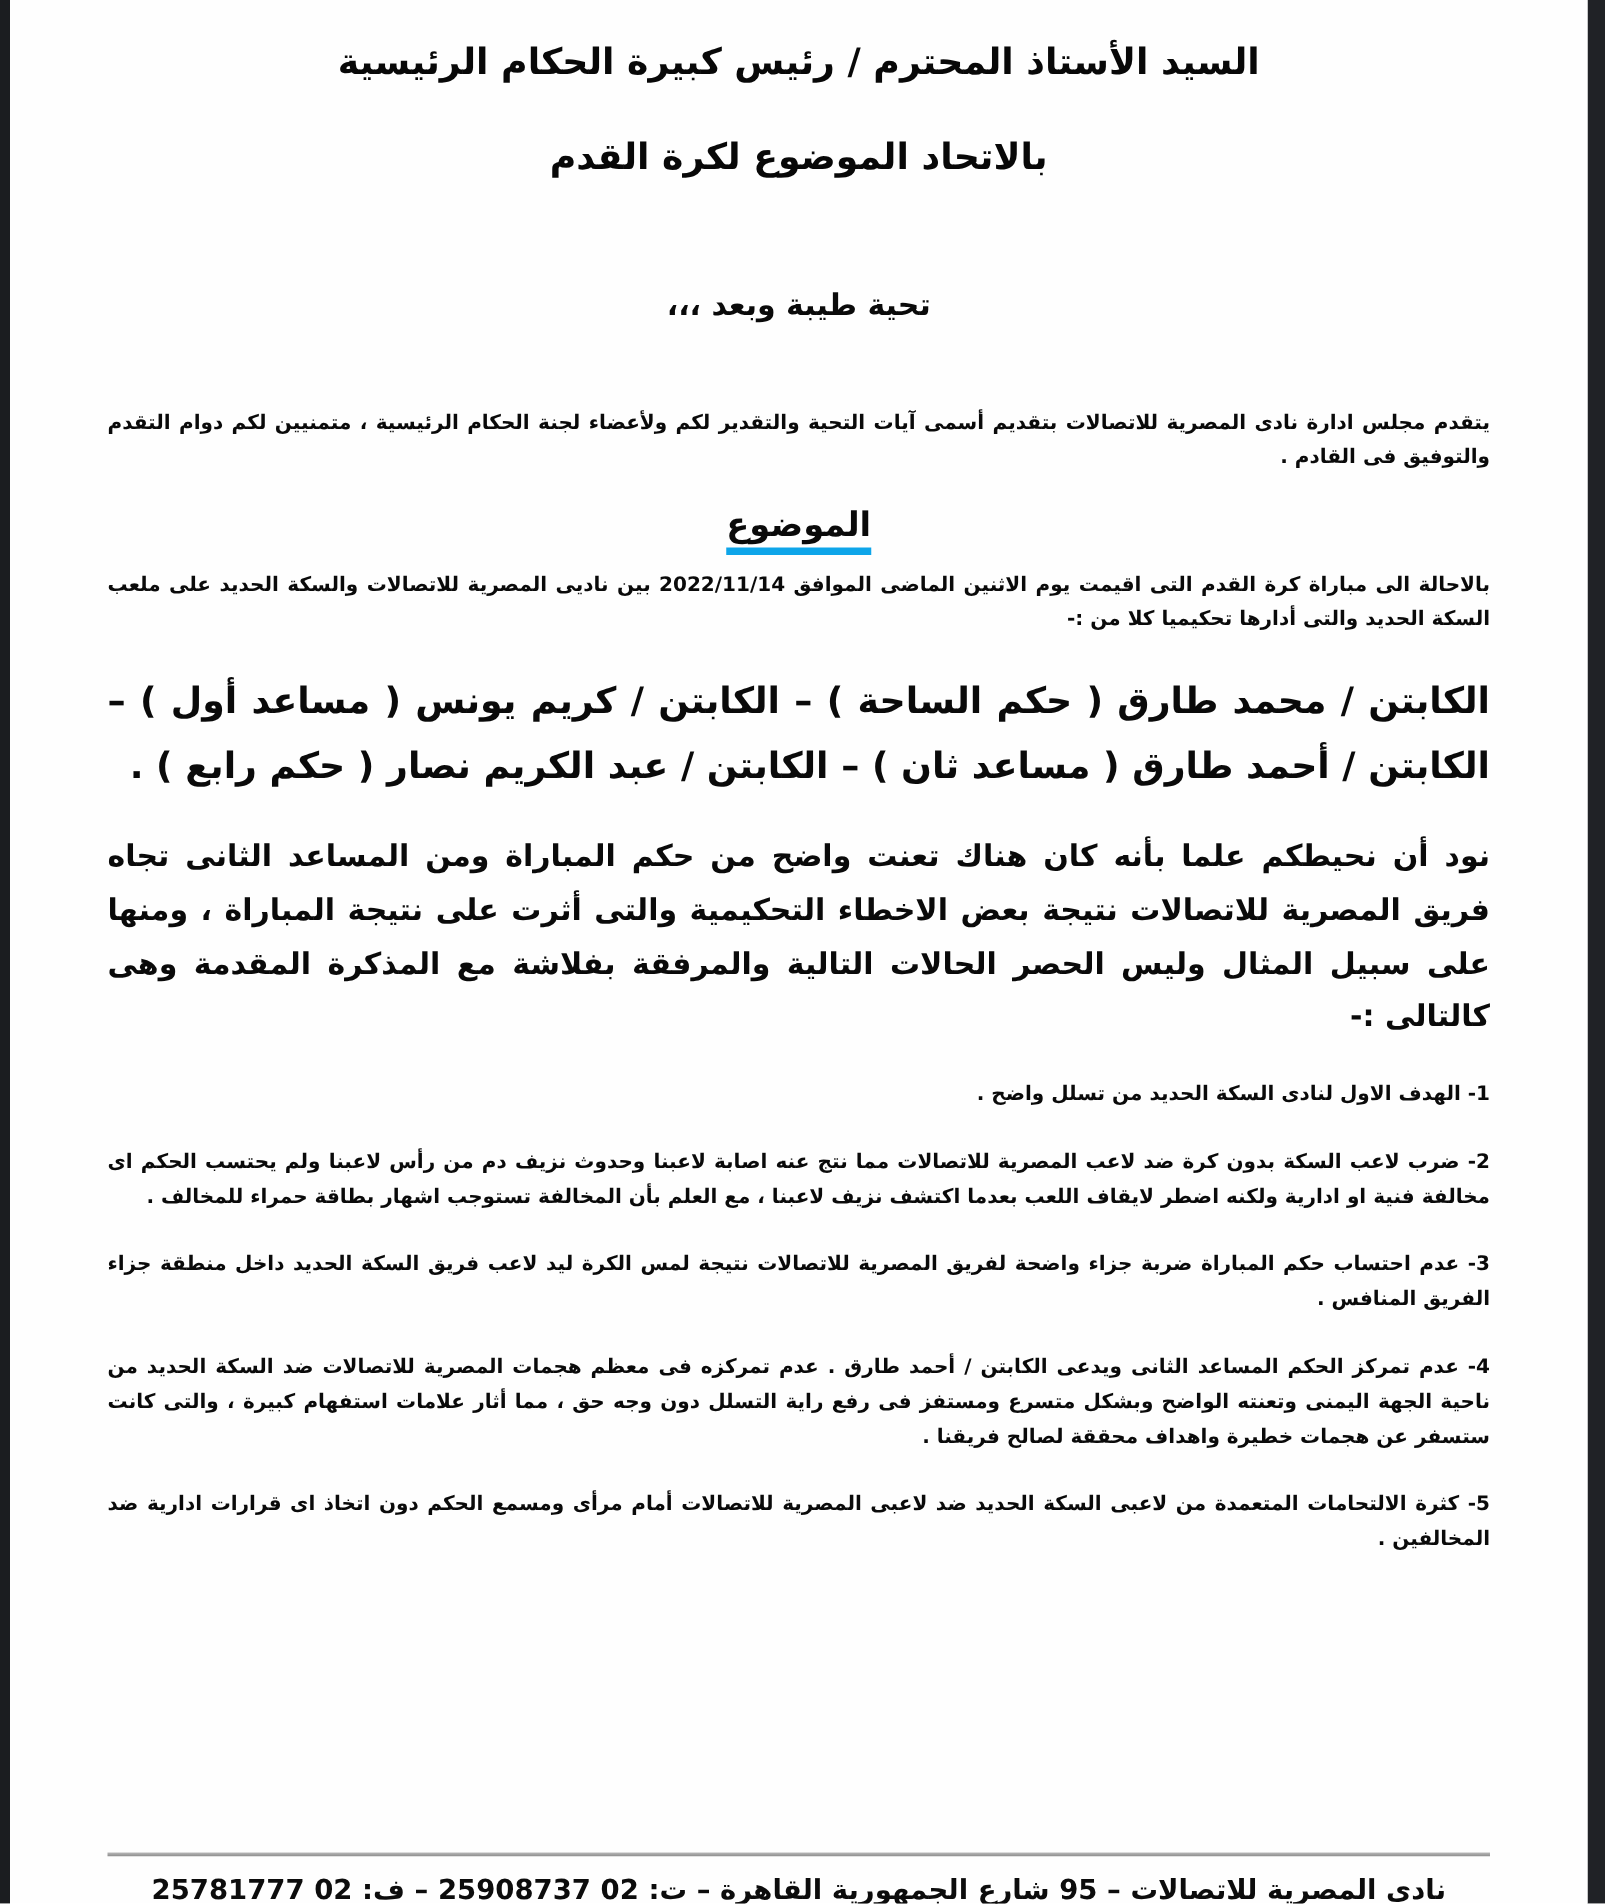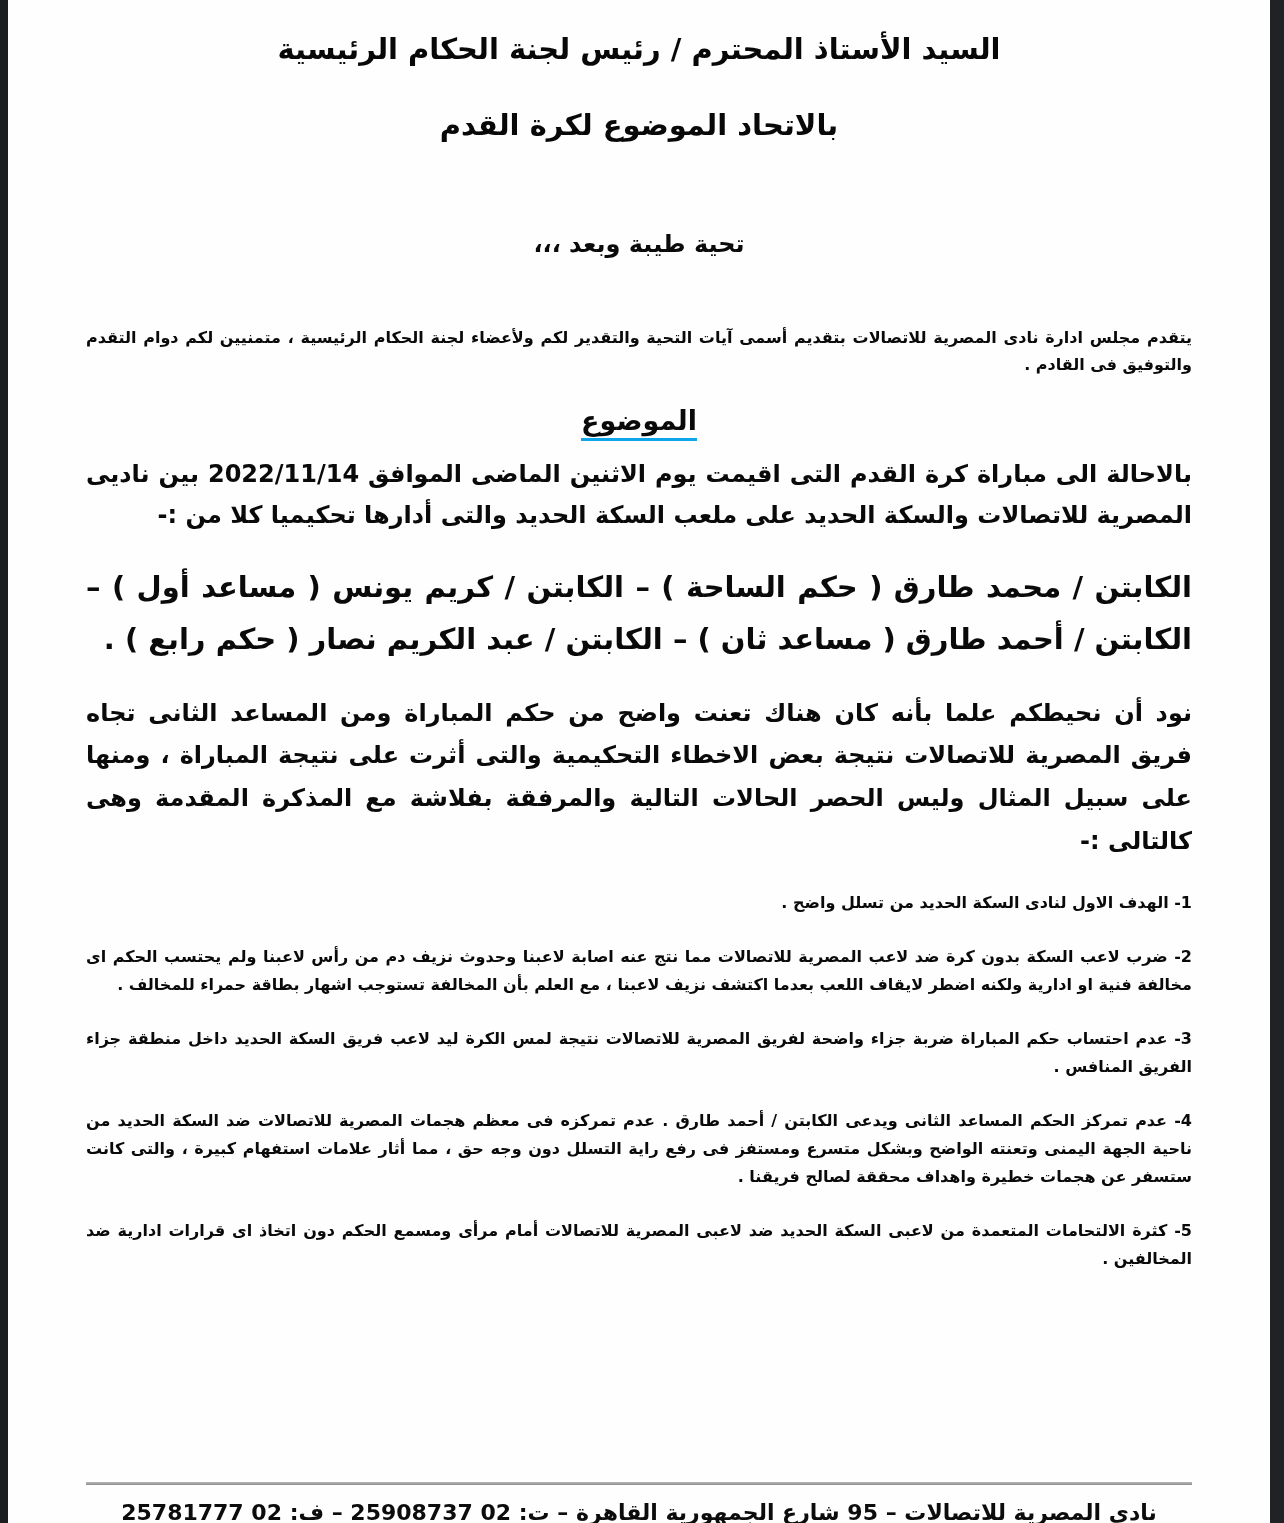--- a/index.html
+++ b/index.html
@@ -83,26 +83,26 @@
 
   .subject-heading {
     text-align: center;
     font-size: 27px;
     font-weight: 700;
     color: #0a0a0a;
     margin-top: 26px;
     margin-bottom: 4px;
   }
   .subject-heading span {
-    border-bottom: 3px solid #0ea5e9;
+    border-bottom: 6px solid #0ea5e9;
     padding-bottom: 2px;
   }
 
   .para {
-    font-size: 24px;
+    font-size: 16px;
     margin-top: 22px;
     line-height: 1.72;
   }
   .para.tight { margin-top: 18px; }
 
   .ref-line {
     font-size: 29px;
     margin-top: 26px;
     line-height: 1.78;
   }
@@ -144,21 +144,21 @@
 </head>
 <body>
 
 <div class="page">
 
   <div class="scan-edge-left"></div>
   <div class="scan-edge-right"></div>
 
   <div class="sheet">
 
-    <div class="header-line header-line-1 doc-text" style="text-align:center; text-align-last:center;">السيد الأستاذ المحترم / رئيس لجنة الحكام الرئيسية</div>
+    <div class="header-line header-line-1 doc-text" style="text-align:center; text-align-last:center;">السيد الأستاذ المحترم / رئيس كبيرة الحكام الرئيسية</div>
 
     <div class="header-line header-line-2 doc-text" style="text-align:center; text-align-last:center;">بالاتحاد الموضوع لكرة القدم</div>
 
     <div class="greeting doc-text" style="text-align:left; text-align-last:center;">تحية طيبة وبعد ،،،</div>
 
     <div class="intro doc-text">يتقدم مجلس ادارة نادى المصرية للاتصالات بتقديم أسمى آيات التحية والتقدير لكم ولأعضاء لجنة الحكام الرئيسية ، متمنيين لكم دوام التقدم والتوفيق فى القادم .</div>
 
     <div class="subject-heading">
       <span>الموضوع</span>
     </div>

